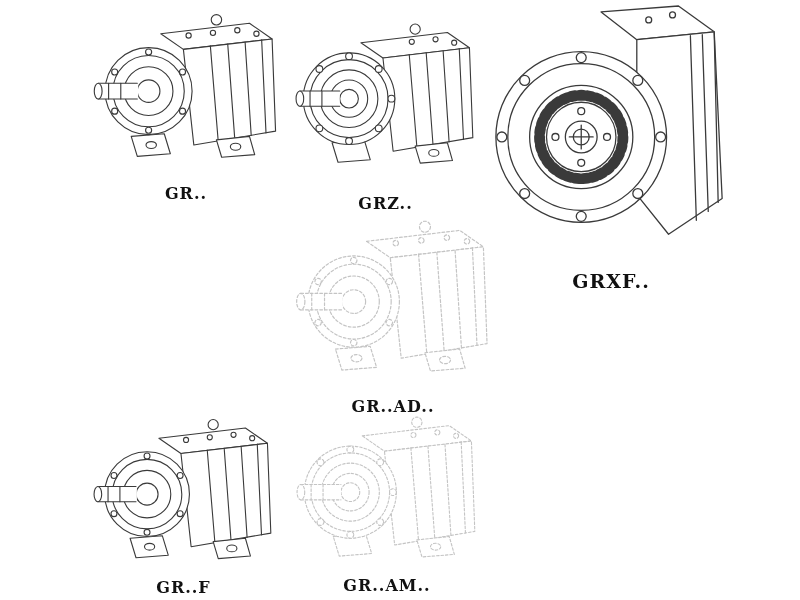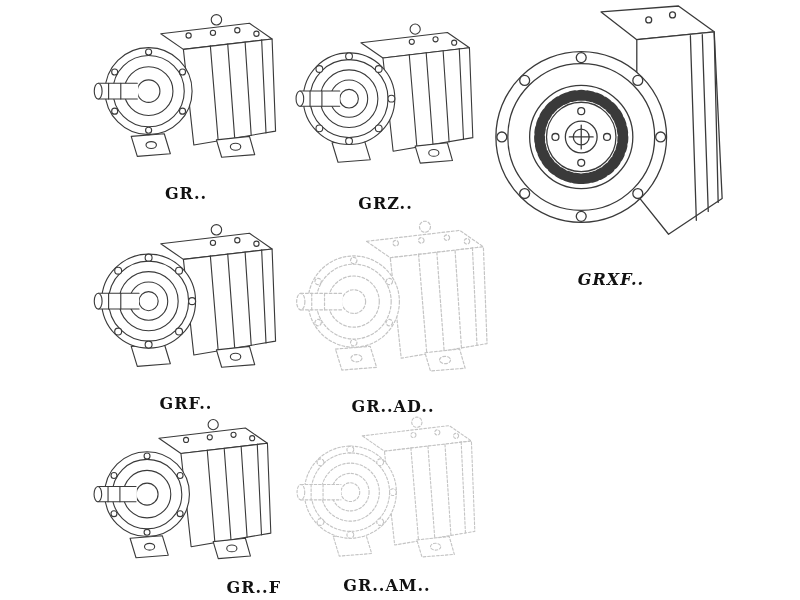--- a/index.html
+++ b/index.html
@@ -24,21 +24,21 @@
     stroke-dasharray:3 2.2;
   }
   .caption {
     font-weight:bold;
     font-size:16px;
     letter-spacing:1px;
     color:var(--label,#111111);
     margin-top:2px;
     white-space:nowrap;
   }
-  .caption-lg { font-size:16px;font-style:italic; }
+  .caption-lg { font-size:19px; }
   .defs { position:absolute; width:0; height:0; overflow:hidden; }
 </style>
 </head>
 <body>
 
 <svg class="defs" aria-hidden="true">
   <defs>
 
     <symbol id="sym-gr" viewBox="0 0 230 190">
       <circle cx="150" cy="12" r="6" fill="#fff"></circle>
@@ -187,36 +187,30 @@
     <figcaption class="caption">GRZ..</figcaption>
   </figure>
 
   <figure class="fig" style="left:482px; top:0px;">
     <svg class="art" width="258" height="268">
         <use href="#sym-grxf"></use>
       </svg>
     <figcaption class="caption caption-lg">GRXF..</figcaption>
   </figure>
 
-  <figure class="fig" style="left:86px; top:212px;">
-    <svg class="art" width="200" height="180">
-        <use href="#sym-grf"></use>
-      </svg>
-    <figcaption class="caption">GRF..</figcaption>
-  </figure>
 
   <figure class="fig ghost" style="left:288px; top:210px;text-align:center;">
     <svg class="art" width="210" height="185">
         <use href="#sym-gr"></use>
       </svg>
     <figcaption class="caption">GR..AD..</figcaption>
   </figure>
 
 
-  <figure class="fig" style="left:86px; top:414px;align-items:flex-end;">
+  <figure class="fig" style="left:86px; top:414px;">
     <svg class="art" width="195" height="162">
         <use href="#sym-gr"></use>
       </svg>
     <figcaption class="caption">GR..F</figcaption>
   </figure>
 
   <figure class="fig ghost" style="left:282px; top:412px;justify-content:flex-end;">
     <svg class="art" width="210" height="162">
         <use href="#sym-grf"></use>
       </svg>

